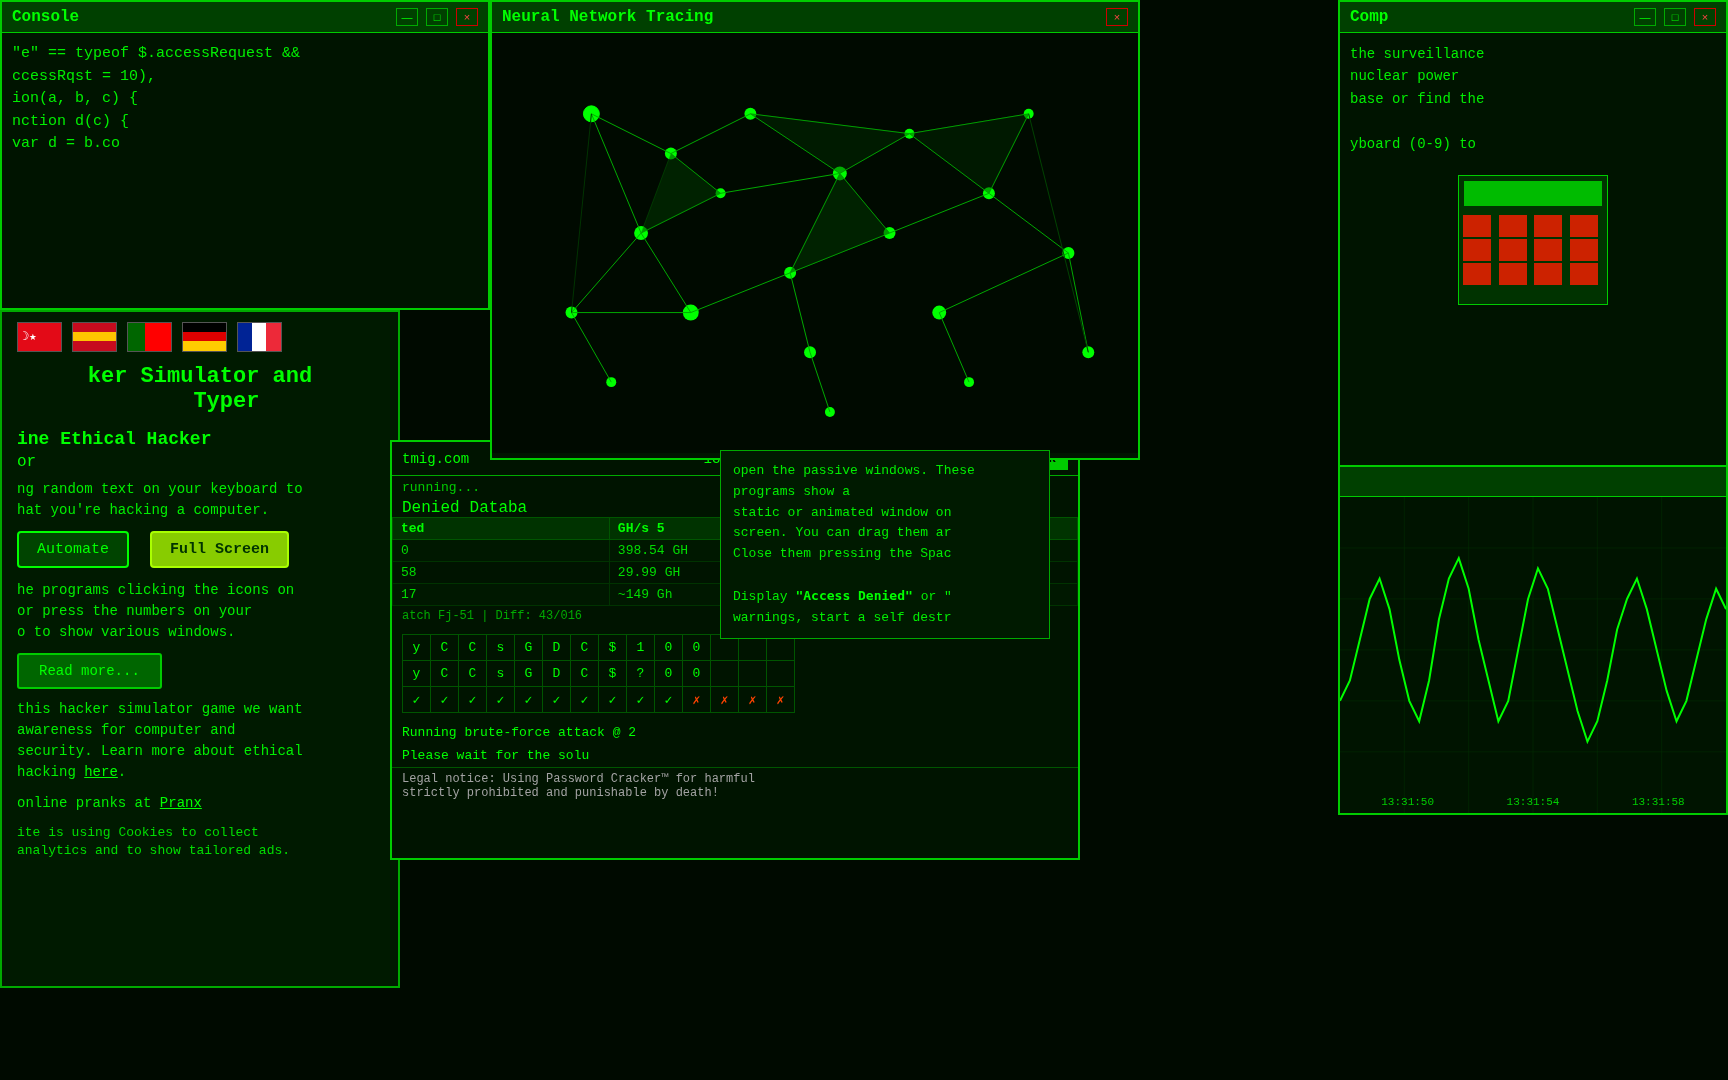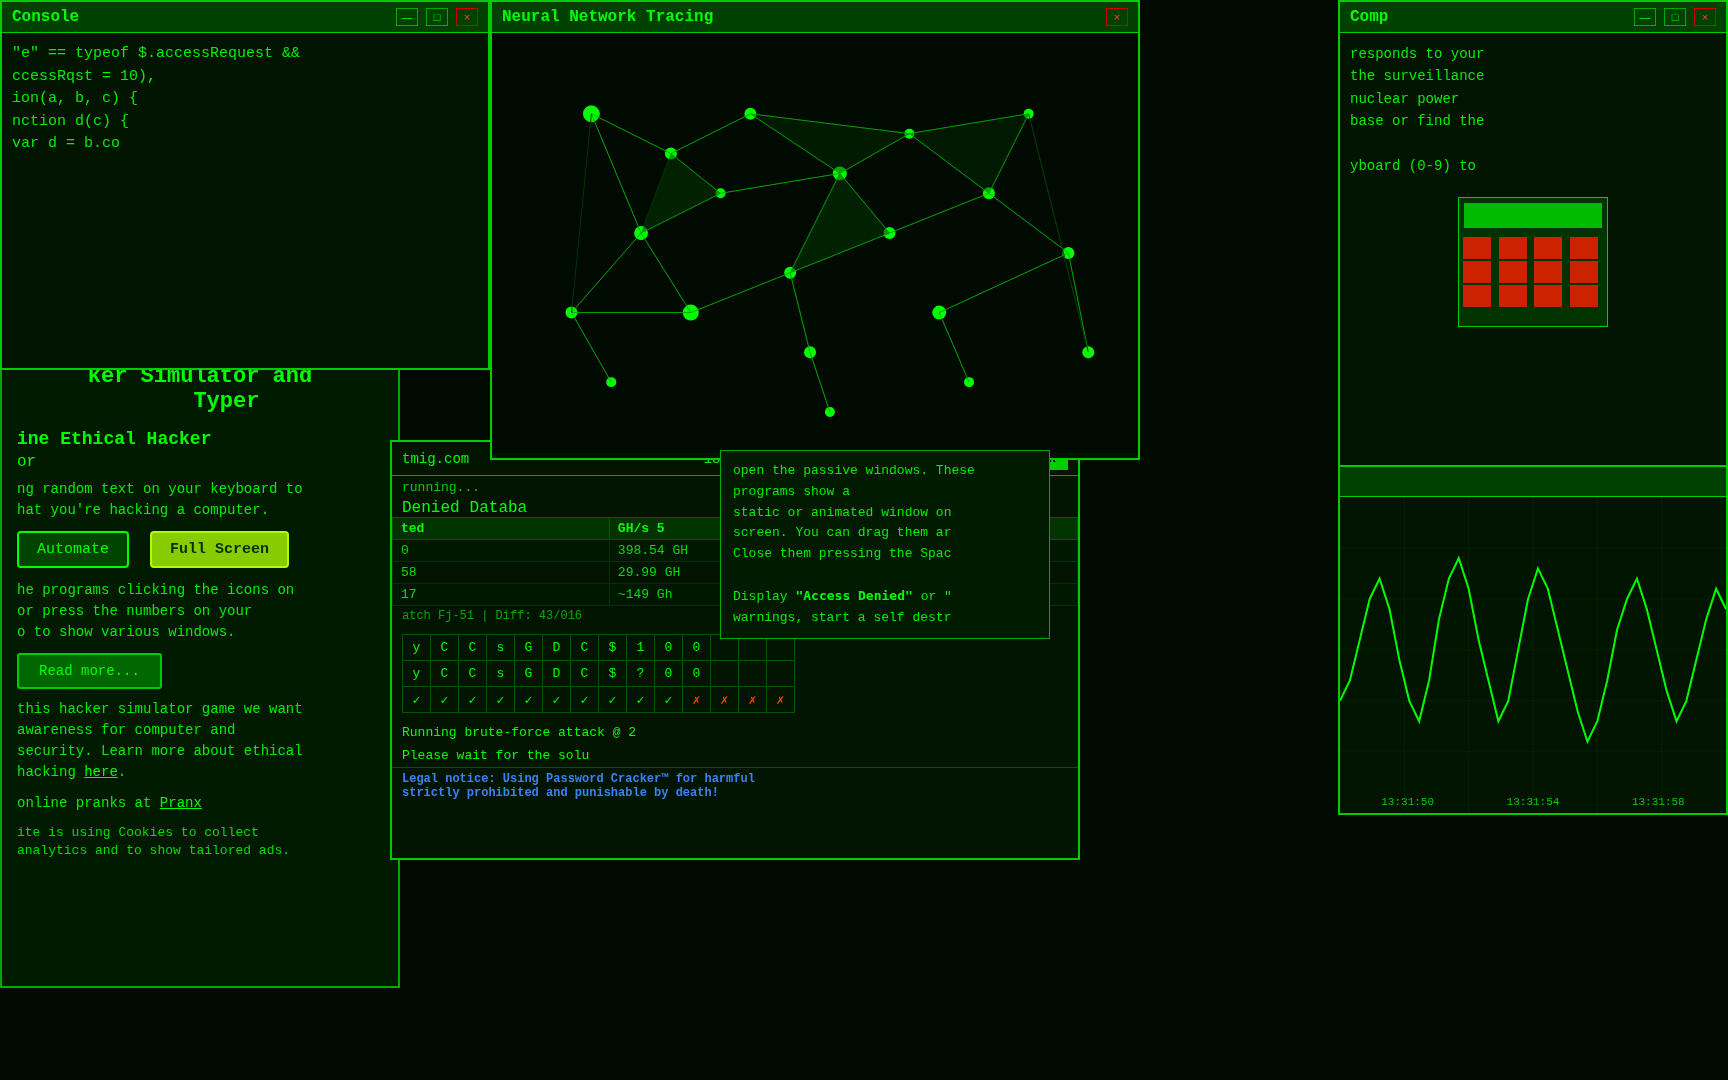--- a/index.html
+++ b/index.html
@@ -12,21 +12,21 @@
       color: #00ff00;
       position: relative;
     }
 
     
     .console-window {
       position: absolute;
       top: 0;
       left: 0;
       width: 490px;
-      height: 370px;
+      height: 310px;
       background: #001400;
       border: 2px solid #00cc00;
       z-index: 10;
     }
     .window-titlebar {
       background: #004000;
       padding: 6px 10px;
       display: flex;
       align-items: center;
       justify-content: space-between;
@@ -318,21 +318,21 @@
       font-size: 13px;
       padding: 4px 10px;
       font-family: 'Courier New', monospace;
     }
     .legal-notice {
       color: #00cc00;
       font-size: 12px;
       padding: 4px 10px;
       border-top: 1px solid #005500;
     }
-    .legal-notice span { font-weight: bold; color: #3b82f6; }
+    .legal-notice span { font-weight: normal; color: #a3a3a3; }
 
     
     .tooltip-popup {
       position: absolute;
       top: 450px;
       left: 720px;
       width: 330px;
       background: #001a00;
       border: 1px solid #00aa00;
       padding: 10px 12px;
@@ -485,21 +485,20 @@
 <div class="comp-window">
   <div class="window-titlebar">
     <span class="window-title">Comp</span>
     <div class="window-controls">
       <button class="win-btn">—</button>
       <button class="win-btn">□</button>
       <button class="win-btn close">×</button>
     </div>
   </div>
   <div class="comp-content">
-    <div>responds to your</div>
     <div>the surveillance</div>
     <div>nuclear power</div>
     <div>base or find the</div>
     <br>
     <div>yboard (0-9) to</div>
   </div>
 
   <div class="calculator-widget" style="position:relative; top:0; right:0; margin:10px auto; width:150px; height:130px;">
     <div class="calc-display" style="background:#00bb00; height:25px; margin:5px;"></div>
     <div class="calc-buttons">

